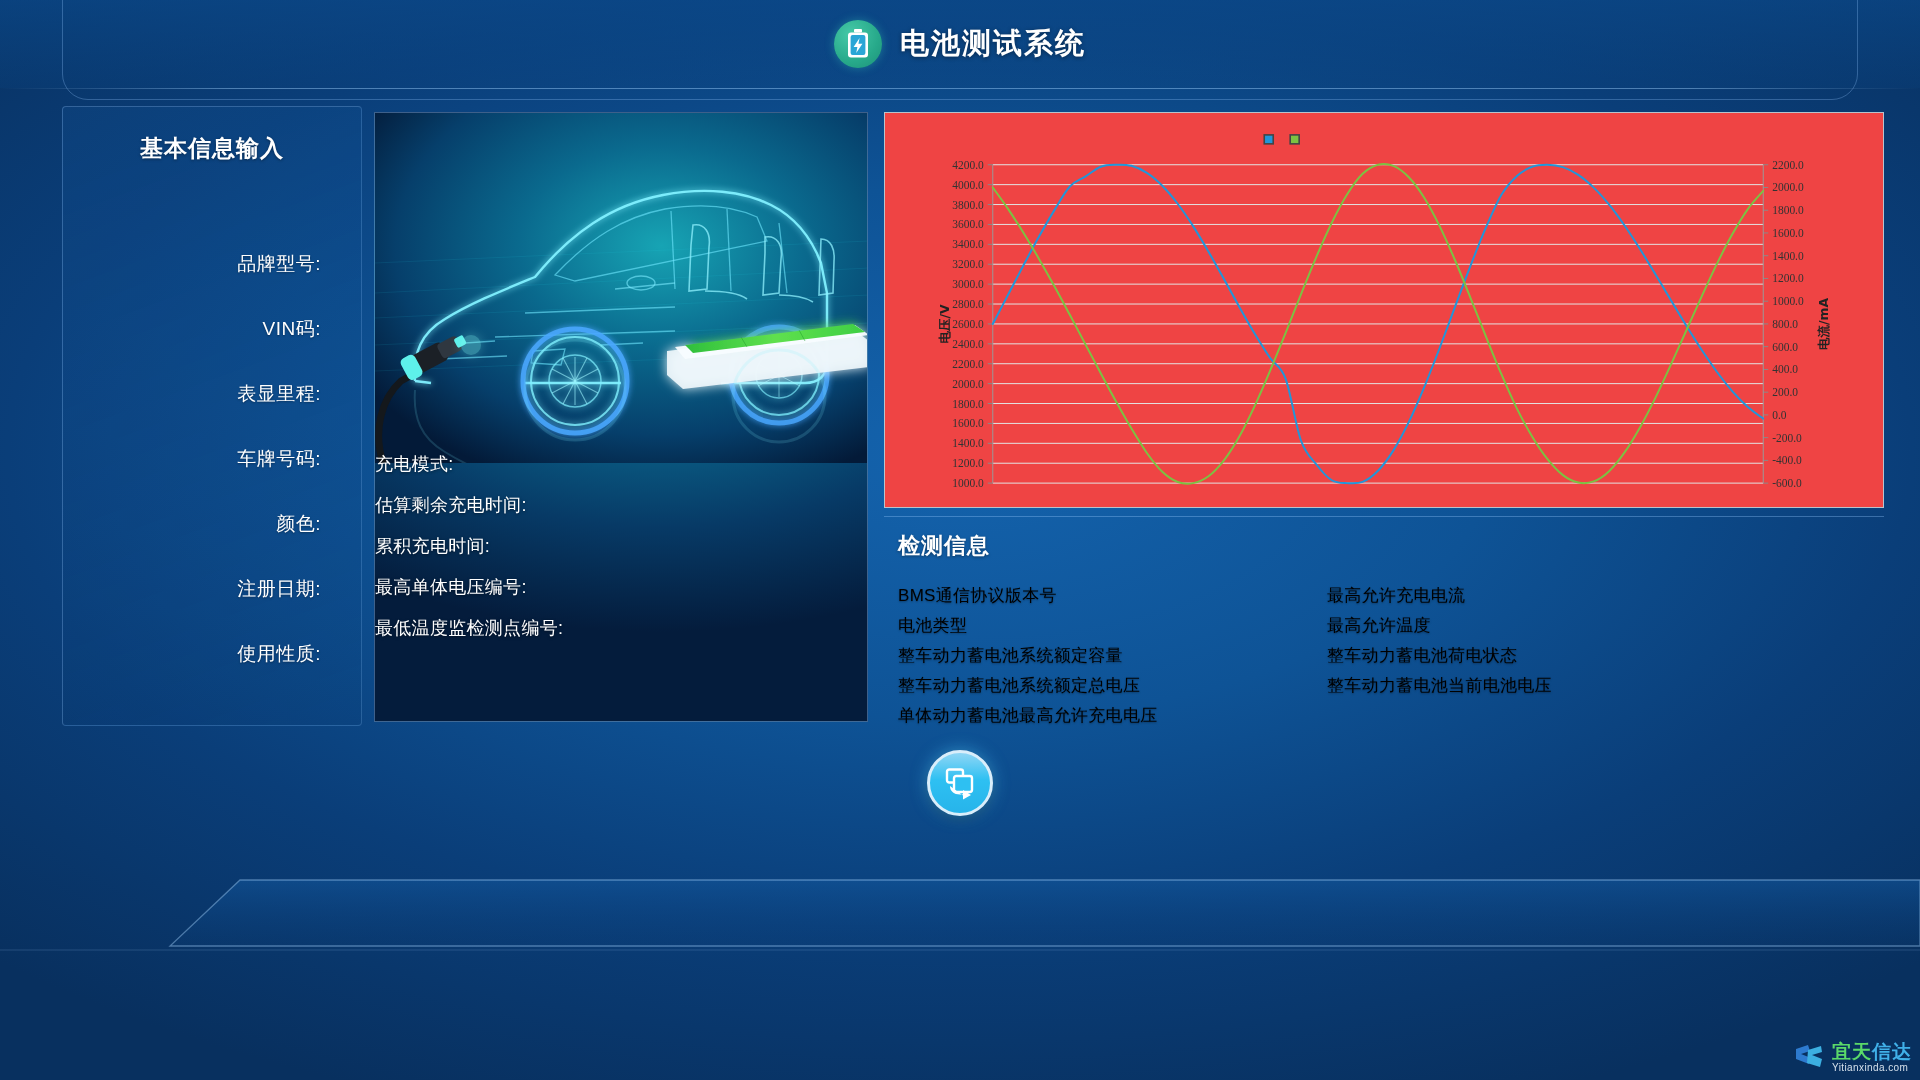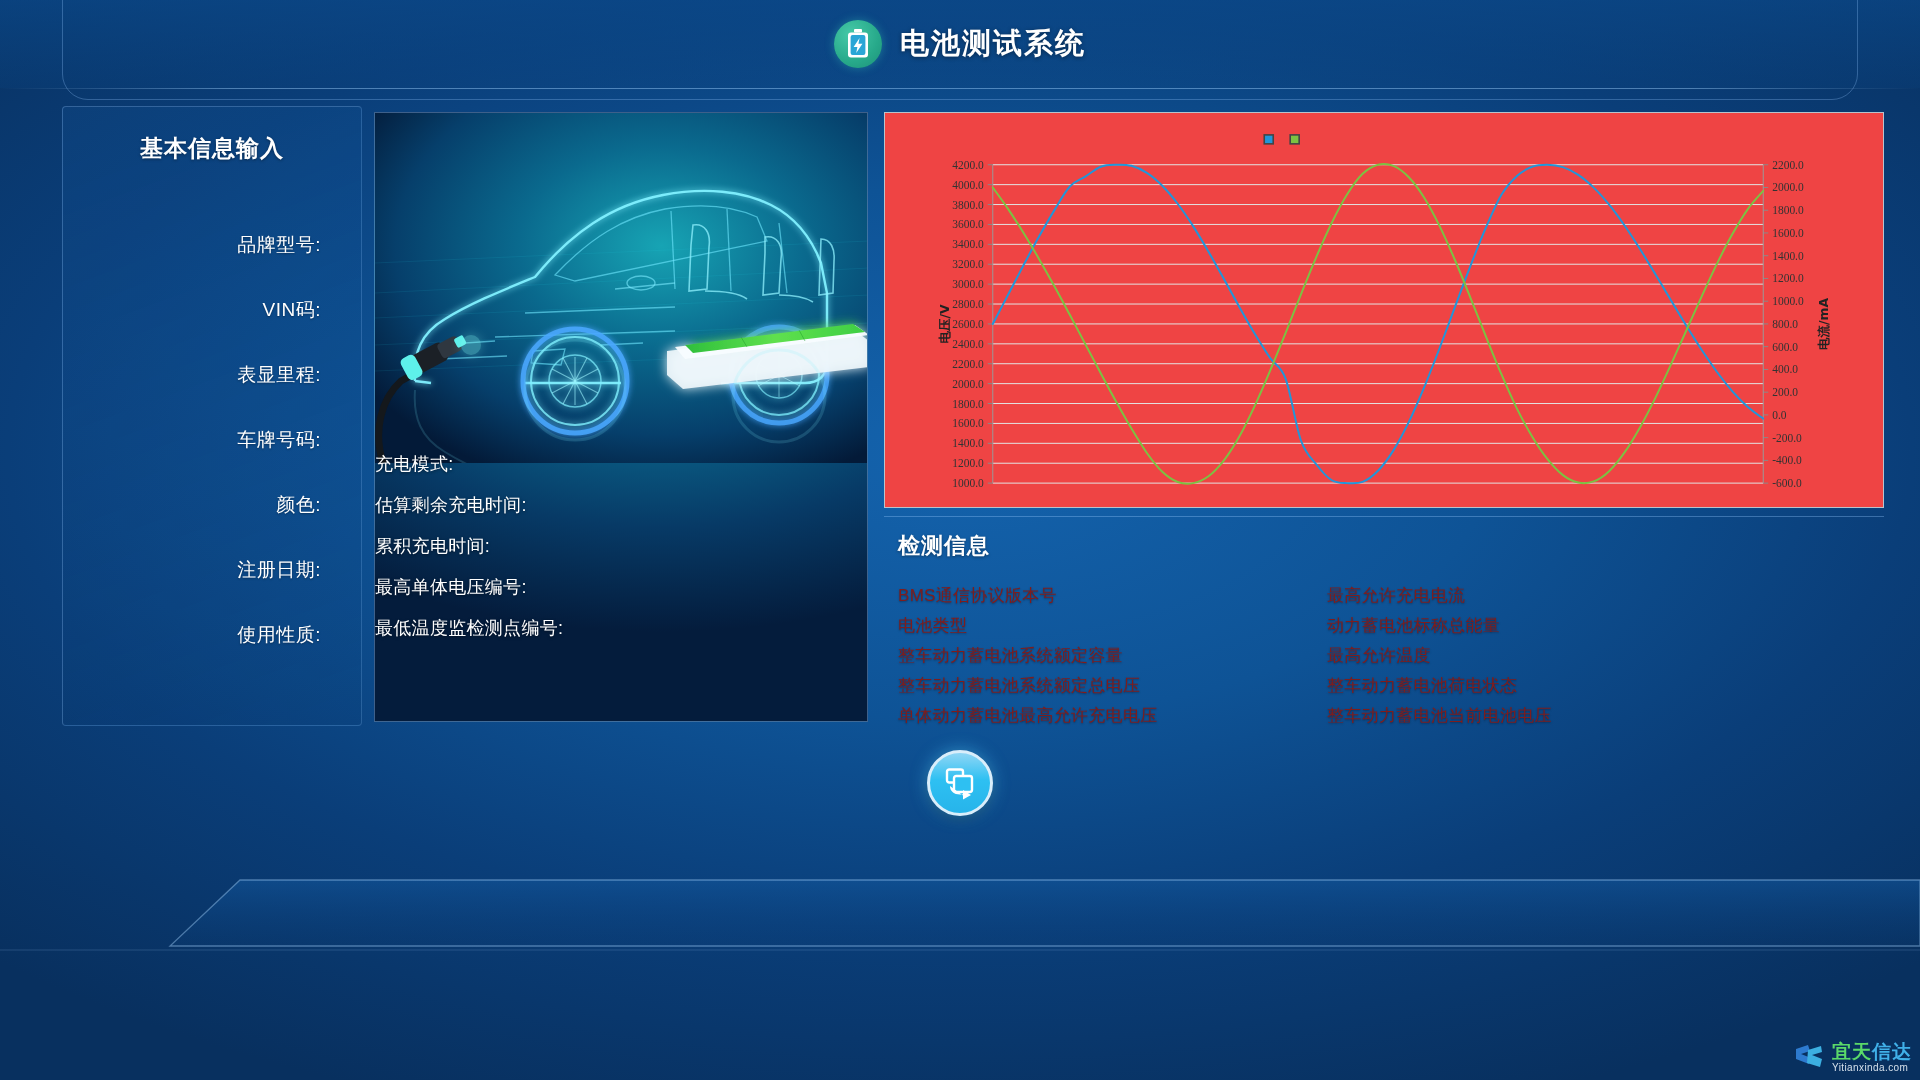--- a/index.html
+++ b/index.html
@@ -55,21 +55,21 @@
     border-bottom: 1px solid rgba(150,200,255,0.22);
     border-radius: 4px;
     background: linear-gradient(160deg, rgba(22,90,160,0.22) 0%, rgba(10,55,105,0.10) 100%);
   }
   .left-title {
     text-align: center; color: #ffffff; font-size: 23px; font-weight: bold;
     margin-top: 26px; letter-spacing: 1px; text-shadow: 0 1px 3px rgba(0,0,0,0.4);
   }
   .left-fields { margin-top: 48px; }
   .left-field {
-    height: 65px; display: flex; align-items: center; justify-content: flex-end;
+    height: 65px; display: flex; align-items: flex-end; justify-content: flex-end;
     padding-right: 40px;
   }
   .left-field span {
     color: #ffffff; font-size: 19px; letter-spacing: 0.5px;
     text-shadow: 0 1px 2px rgba(0,0,0,0.35);
   }
 
   
   .center-panel {
     position: absolute; left: 374px; top: 112px; width: 494px; height: 610px;
@@ -105,21 +105,21 @@
     padding: 14px 0 0 14px;
   }
   .detect-title {
     color: #ffffff; font-size: 22px; font-weight: bold; margin-bottom: 20px;
     letter-spacing: 1px; text-shadow: 0 1px 3px rgba(0,0,0,0.4);
   }
   .detect-cols { display: flex; }
   .detect-col { width: 420px; }
   .detect-col.second { margin-left: 9px; }
   .detect-item {
-    color: #7f1d1d; font-size: 17px; height: 30px; line-height: 30px;
+    color: #000000; font-size: 17px; height: 30px; line-height: 30px;
     letter-spacing: 0.3px; text-shadow: 0 1px 2px rgba(0,0,0,0.35);
   }
 
   
   .bottom-stage {
     position: absolute; left: 0; right: 0; bottom: 0; height: 230px;
     pointer-events: none;
   }
   .bottom-stage svg { width: 100%; height: 100%; display: block; }
 
@@ -437,21 +437,20 @@
   <div class="detect-cols">
     <div class="detect-col">
       <div class="detect-item">BMS通信协议版本号</div>
       <div class="detect-item">电池类型</div>
       <div class="detect-item">整车动力蓄电池系统额定容量</div>
       <div class="detect-item">整车动力蓄电池系统额定总电压</div>
       <div class="detect-item">单体动力蓄电池最高允许充电电压</div>
     </div>
     <div class="detect-col second">
       <div class="detect-item">最高允许充电电流</div>
-      <div class="detect-item">动力蓄电池标称总能量</div>
       <div class="detect-item">最高允许温度</div>
       <div class="detect-item">整车动力蓄电池荷电状态</div>
       <div class="detect-item">整车动力蓄电池当前电池电压</div>
     </div>
   </div>
 </div>
 
 <div class="bottom-stage">
   <svg viewBox="0 0 1920 230" preserveAspectRatio="none" aria-hidden="true">
     <defs>

